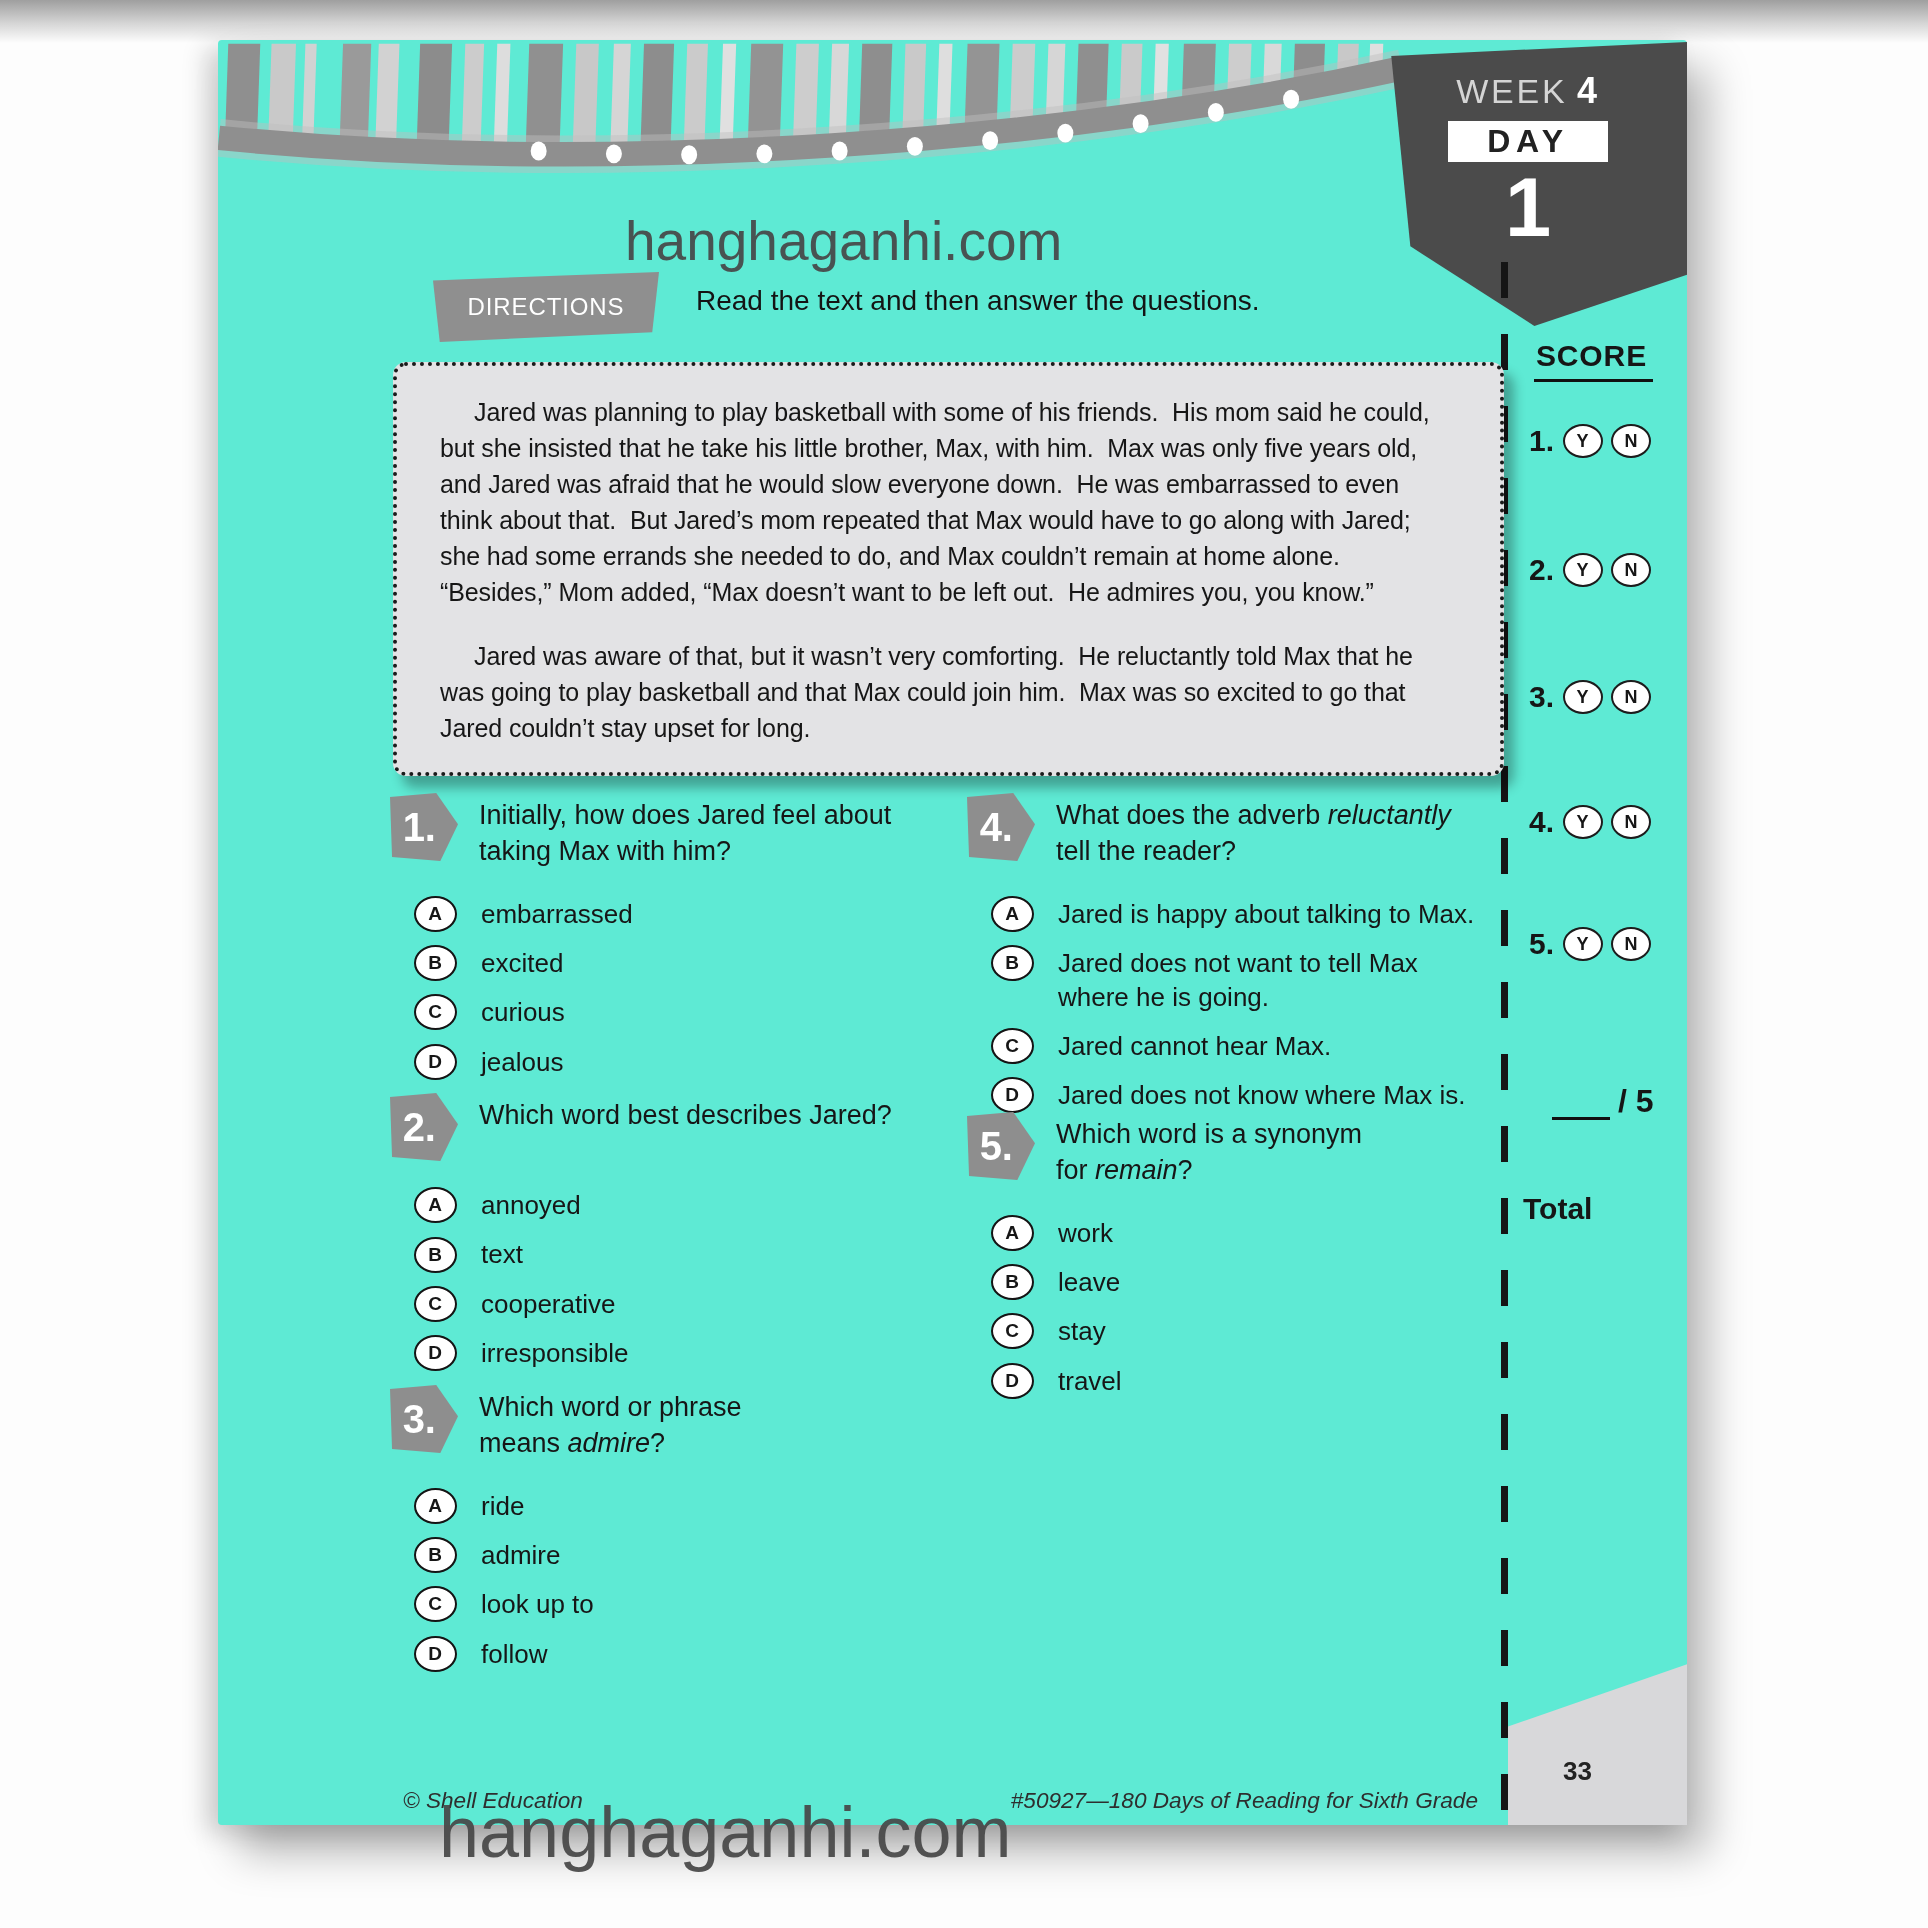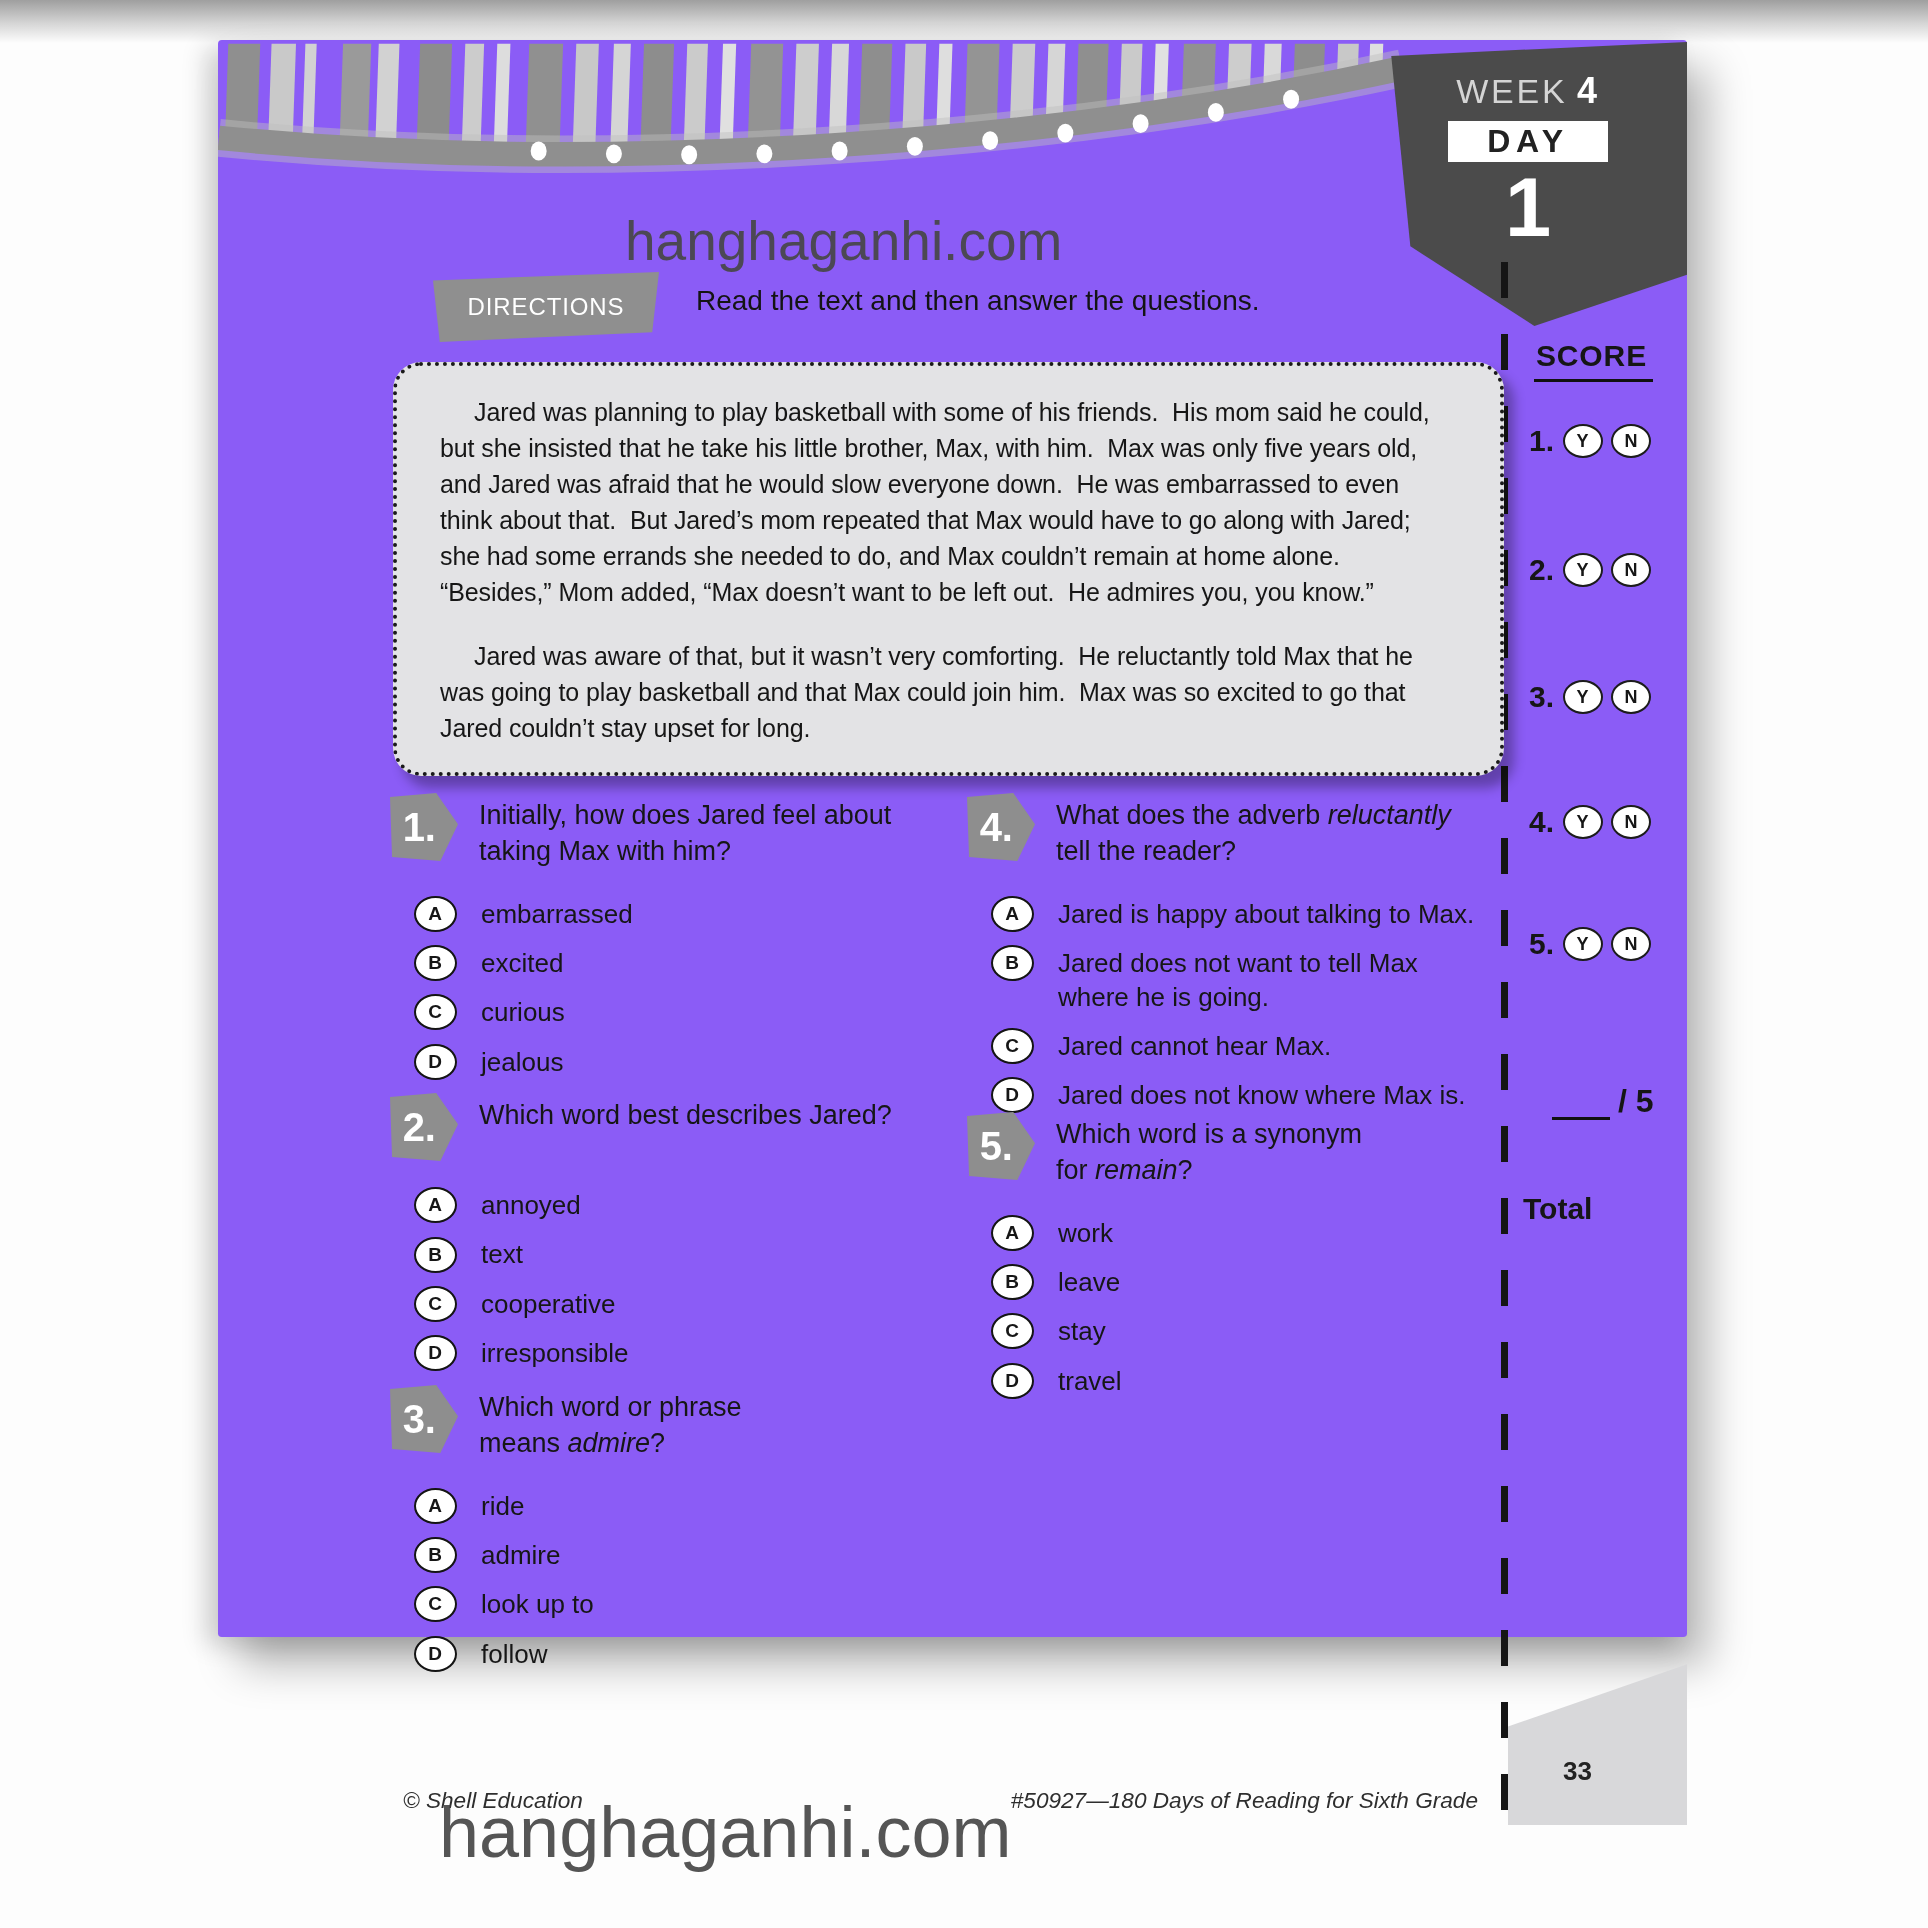--- a/index.html
+++ b/index.html
@@ -1,21 +1,21 @@
 <!DOCTYPE html>
 <html style="font-size:15px"><head>
 <meta charset="utf-8">
 <style>
   html,body{margin:0;padding:0;background:#ffffff;}
   #canvas{position:relative;width:1928px;height:1928px;overflow:hidden;
     background:#fdfdfd;font-family:"Liberation Sans",sans-serif;color:#161616;}
   #top-photo-edge{position:absolute;left:0;top:0;width:1928px;height:43px;
     background:linear-gradient(180deg,#9f9f9f 0%,#d6d6d6 55%,rgba(255,255,255,0) 100%);}
   
-  .page{position:absolute;left:218px;top:40px;width:1469px;height:1597px;background:#8b5cf6;
+  .page{position:absolute;left:218px;top:40px;width:1469px;height:1785px;background:#5eead4;
     box-shadow:-13px 7.5px 24.5px rgba(0,0,0,.16), 21px 28px 43px rgba(0,0,0,.28);border-radius:3.8px;}
   
   .hdr-svg{position:absolute;left:0;top:0;width:1469px;height:174px;}
   
   .week-badge{position:absolute;left:1151px;top:1.9px;width:318px;height:284px;background:#4b4b4b;
     clip-path:polygon(7% 5%,100% 0,100% 82%,52% 100%,13% 72%);text-align:center;padding-top:28px;box-sizing:border-box;}
   .week-line{font-size:34px;color:#d5d5d5;letter-spacing:2.8px;}
   .week-line b{color:#ffffff;font-size:36px;margin-left:9.4px;}
   .day-bar{width:160px;height:41px;background:#ffffff;margin:9.4px auto 0 auto;line-height:41px;
     font-weight:bold;font-size:32px;color:#222;letter-spacing:5.6px;}
@@ -50,21 +50,21 @@
     clip-path:polygon(0 12%,100% 0,97% 86%,3% 100%);display:flex;align-items:center;justify-content:center;
     filter:drop-shadow(3.8px 4.7px 3.8px rgba(0,0,0,.30));}
   .dir-banner span{color:#ffffff;font-weight:normal;font-size:24px;letter-spacing:0.9px;}
   .dir-text{position:absolute;left:478px;top:245px;font-size:28px;color:#141414;}
   
   .watermark{position:absolute;color:#474747;opacity:.92;white-space:nowrap;z-index:30;}
   .wm-top{left:625px;top:209px;font-size:55px;}
   .wm-bottom{left:439px;top:1791px;font-size:72px;}
   
   .passage{position:absolute;left:175px;top:322px;width:1111px;box-sizing:border-box;background:#e3e3e5;
-    border:4.7px dotted #1a1a1a;border-radius:28px;padding:28px 43px 26px 43px;
+    border:4.7px dotted #1a1a1a;border-radius:13px;padding:28px 43px 26px 43px;
     box-shadow:9.4px 11.3px 11.3px rgba(0,0,0,.30);}
   .passage p{margin:0;font-size:25px;line-height:1.44;letter-spacing:-0.1px;text-indent:34px;white-space:pre-wrap;}
   .passage p + p{margin-top:28px;}
   
   .q{position:absolute;}
   .q-pos-1{left:172px;top:753px;width:556px;}
   .q-pos-2{left:172px;top:1053px;width:556px;}
   .q-pos-3{left:172px;top:1345px;width:556px;}
   .q-pos-4{left:749px;top:753px;width:541px;}
   .q-pos-5{left:749px;top:1072px;width:541px;}

